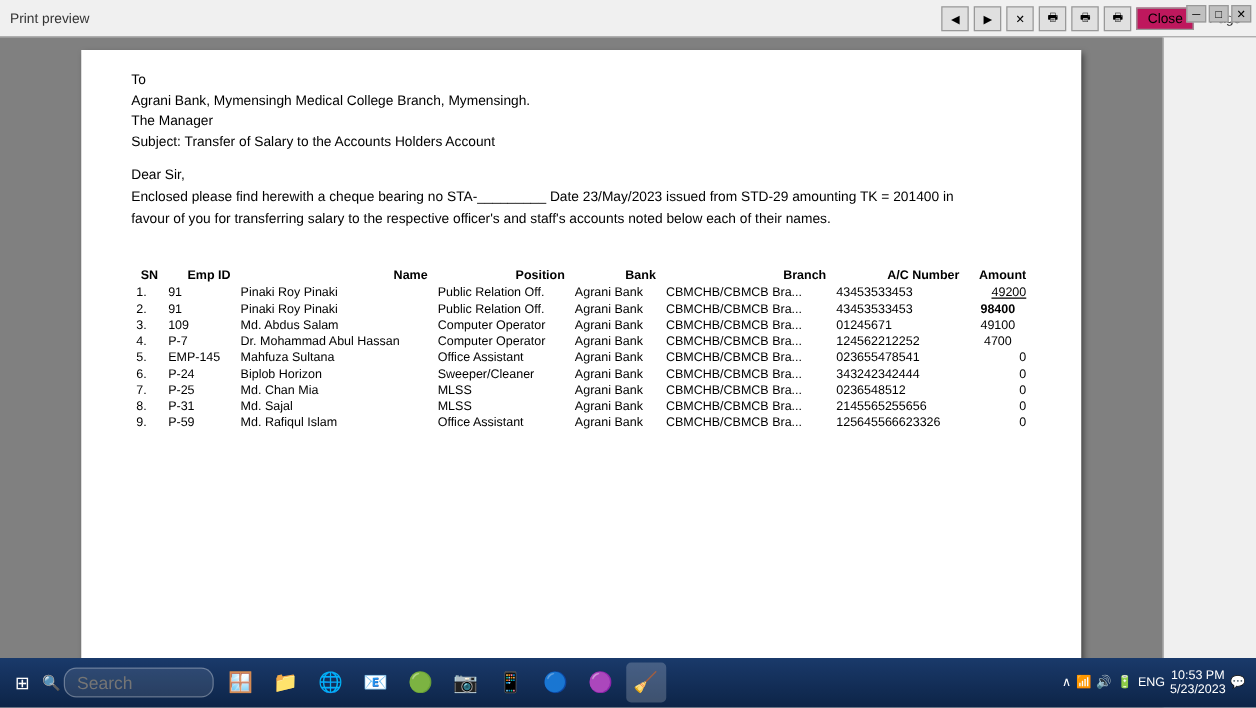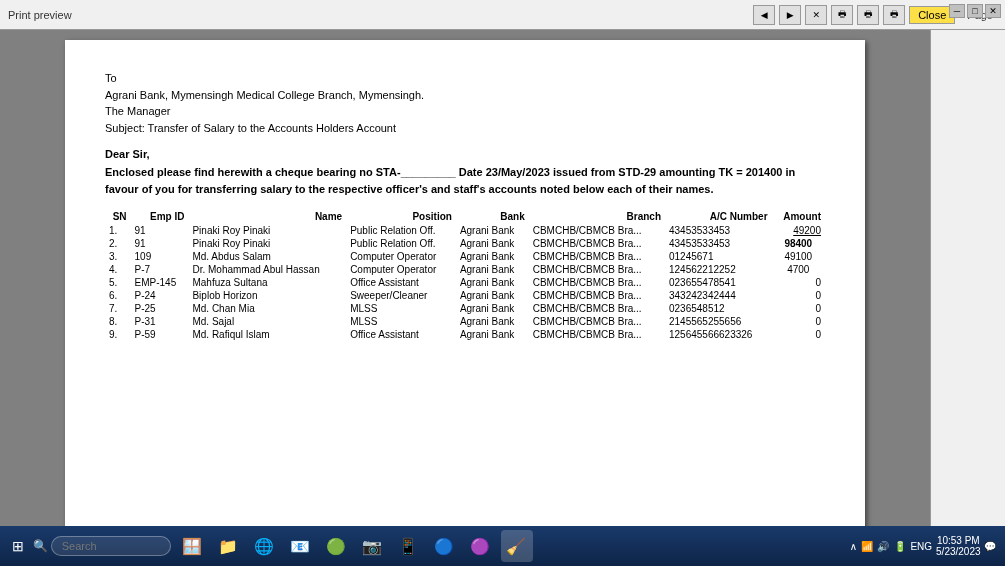--- a/index.html
+++ b/index.html
@@ -31,21 +31,21 @@
       border: 1px solid #999;
       width: 22px;
       height: 20px;
       font-size: 9px;
       cursor: pointer;
       display: flex;
       align-items: center;
       justify-content: center;
     }
     .close-btn {
-      background: #fde047;
+      background: #be185d;
       border: 1px solid #999;
       padding: 2px 8px;
       font-size: 11px;
       cursor: pointer;
     }
     .page-label {
       font-size: 11px;
       color: #333;
       margin-left: auto;
       padding-right: 4px;
@@ -64,35 +64,34 @@
       padding: 10px;
       overflow: auto;
       position: relative;
     }
 
     .page-container {
       background: white;
       width: 800px;
       min-height: 500px;
       margin: 0 auto;
-      padding: 30px 40px;
+      padding: 16px 40px;
       box-shadow: 2px 2px 5px rgba(0,0,0,0.5);
     }
 
     .letter-header {
       margin-bottom: 10px;
     }
     .letter-header p {
       font-size: 11px;
       line-height: 1.5;
     }
 
     .letter-body {
-      margin-bottom: 10px;
-      font-weight: bold;
+      margin-bottom: 28px;
     }
     .letter-body p {
       font-size: 11px;
       line-height: 1.6;
     }
 
     .salary-table {
       width: 100%;
       border-collapse: collapse;
       font-size: 10px;
@@ -356,21 +355,21 @@
 
   <div class="right-panel">
   </div>
 </div>
 
 <div class="taskbar">
   <button class="start-btn">
     <span style="font-size:14px;">⊞</span>
   </button>
   <span style="color:white;font-size:12px;">🔍</span>
-  <input class="search-box" type="text" style="background: rgba(255, 255, 255, 0.1); border: 1px solid rgba(255, 255, 255, 0.3); border-radius: 10px; color: white; padding: 3px 10px; font-size: 11px; width: 120px;" placeholder="Search">
+  <input class="search-box" type="text" style="background: rgba(255, 255, 255, 0.1); border: 1px solid rgba(255, 255, 255, 0.3); border-radius: 10px; color: white; padding: 3px 10px; font-size: 14px; width: 120px;" placeholder="Search">
 
   <div class="taskbar-icons">
     <div class="taskbar-icon">🪟</div>
     <div class="taskbar-icon">📁</div>
     <div class="taskbar-icon">🌐</div>
     <div class="taskbar-icon">📧</div>
     <div class="taskbar-icon">🟢</div>
     <div class="taskbar-icon">📷</div>
     <div class="taskbar-icon">📱</div>
     <div class="taskbar-icon">🔵</div>

